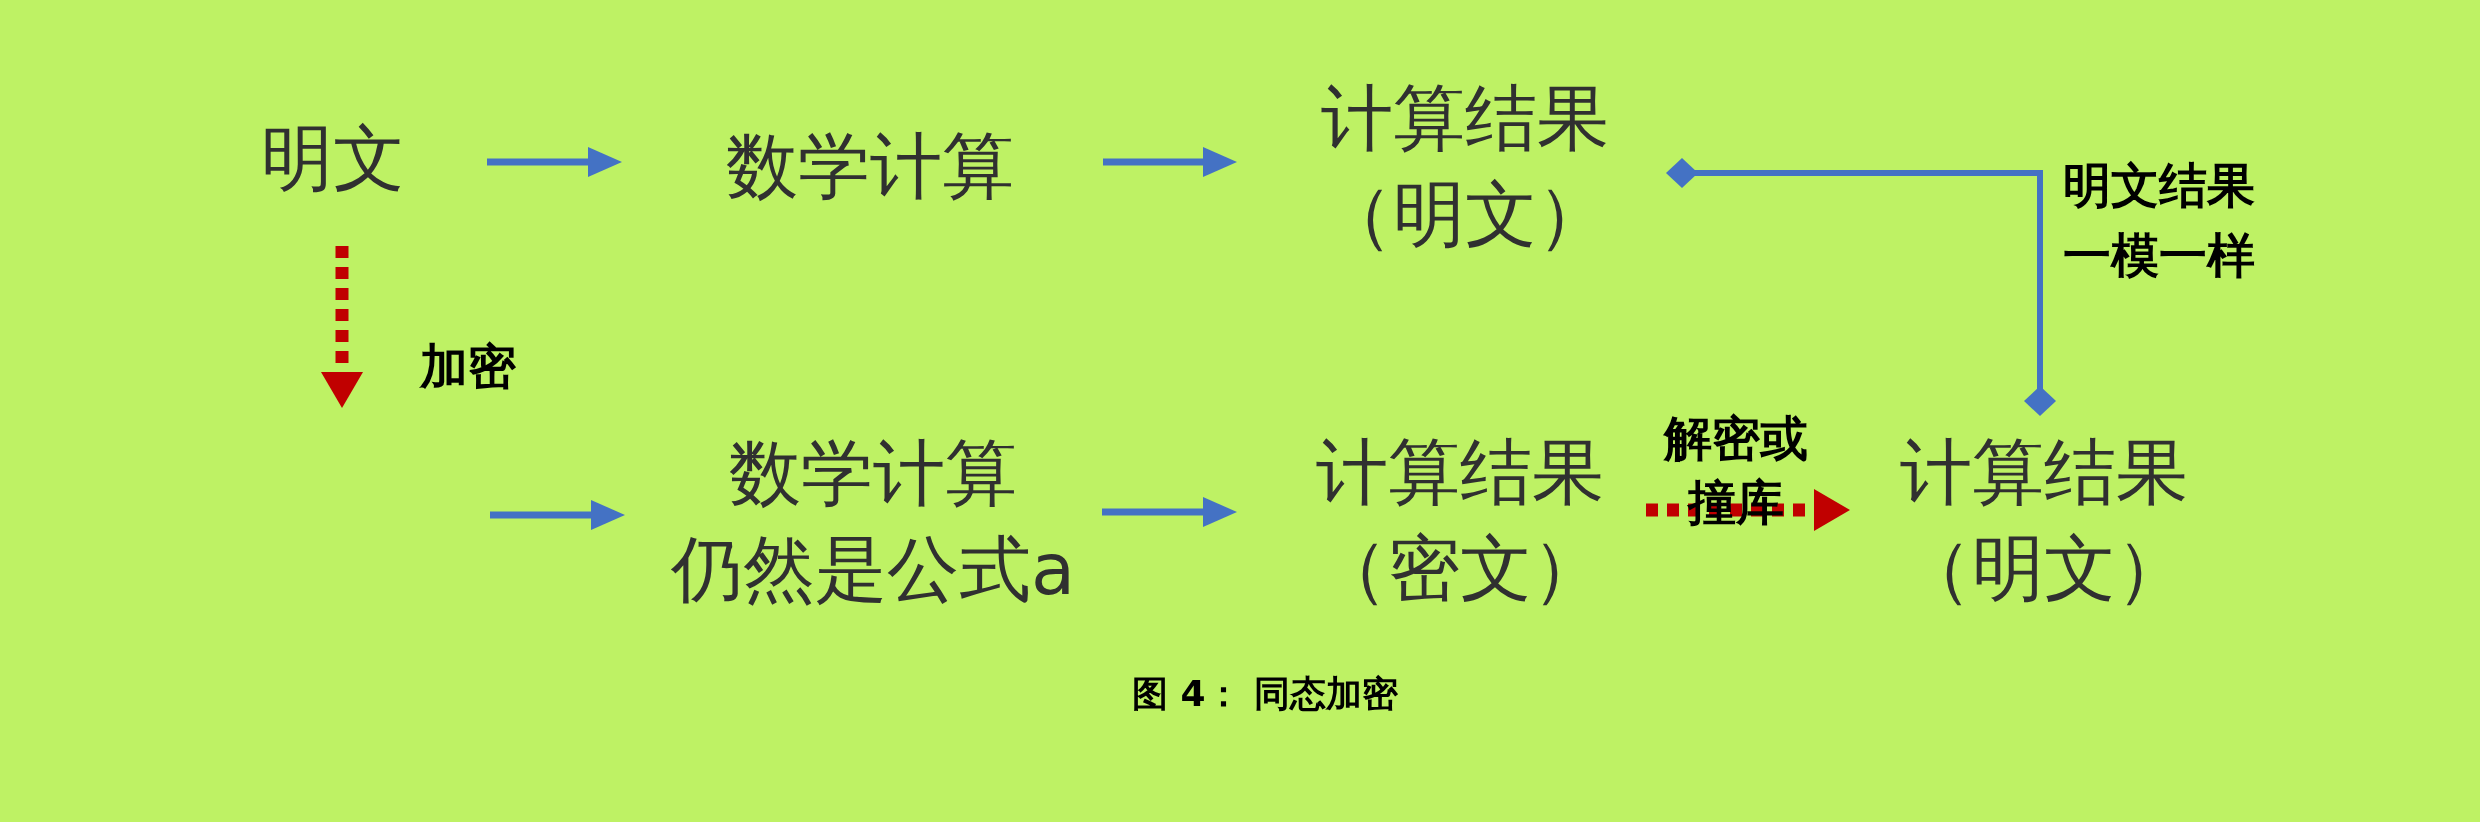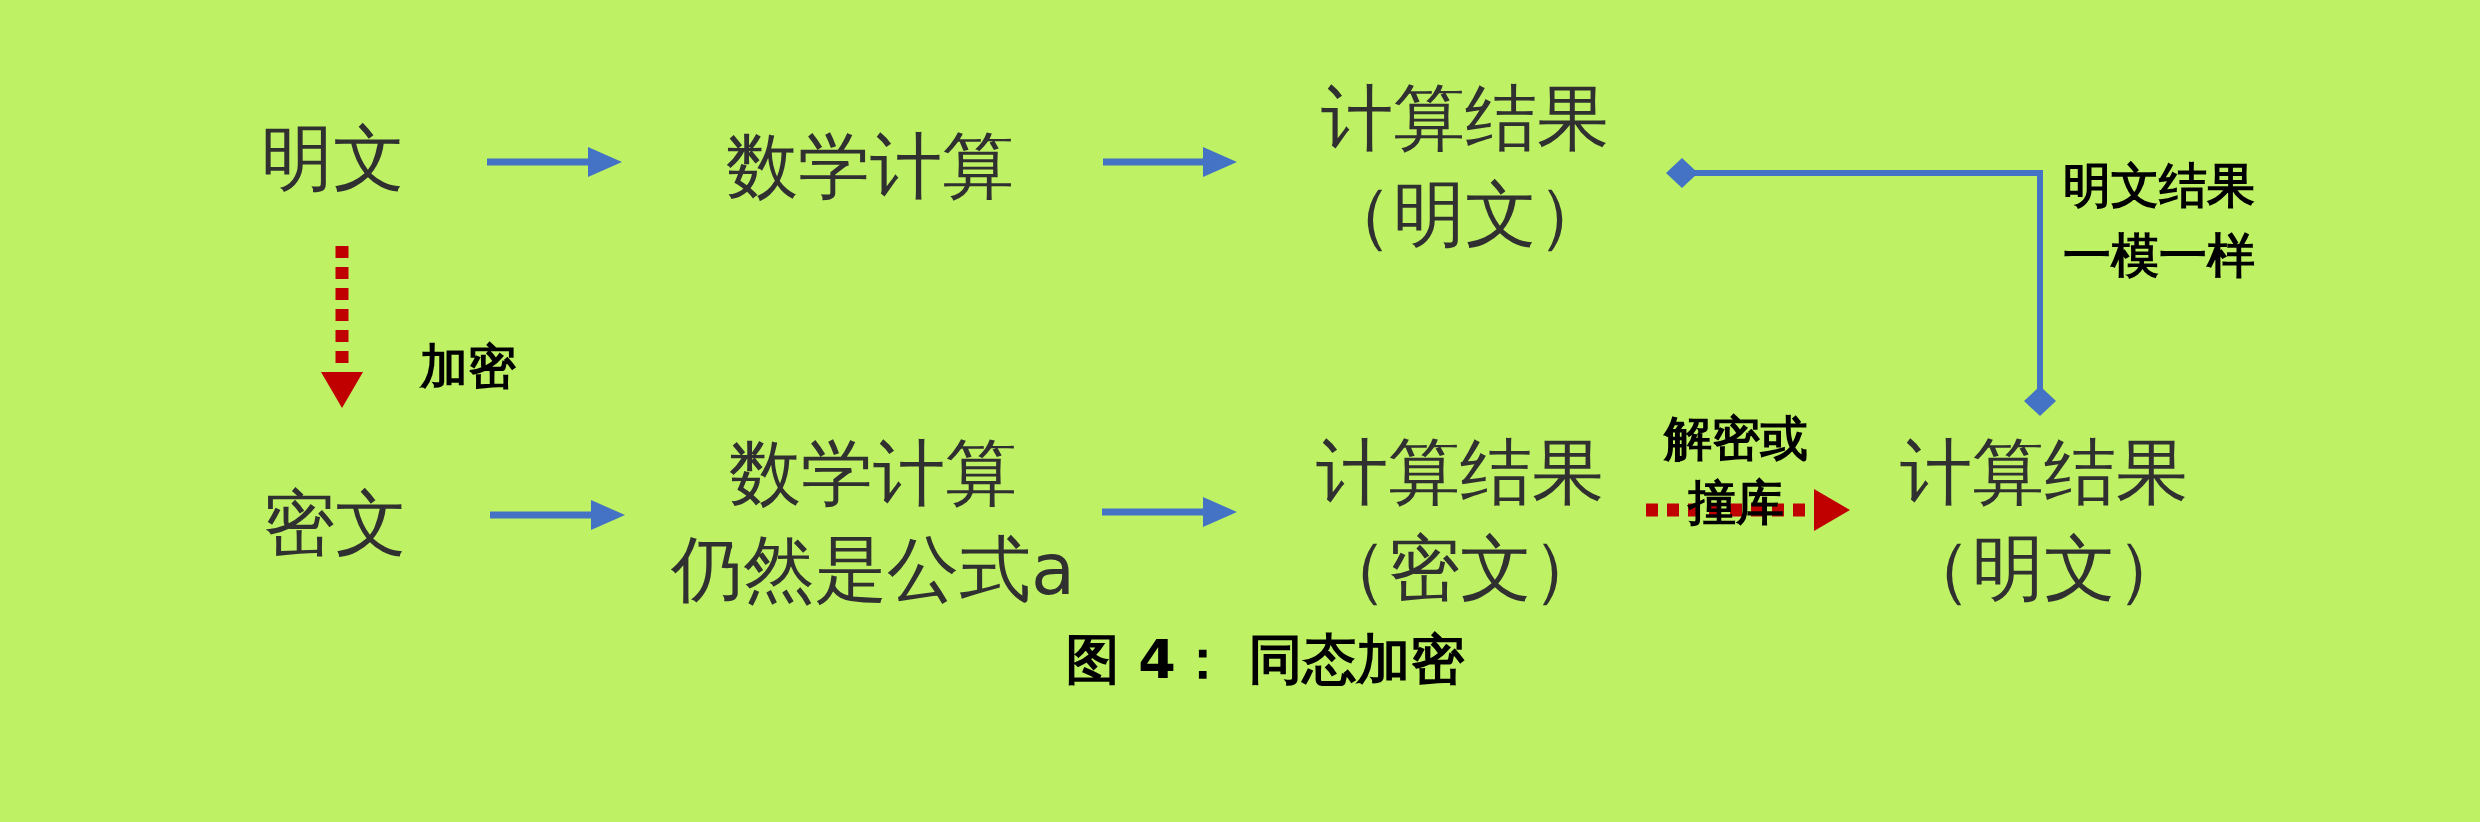--- a/index.html
+++ b/index.html
@@ -37,25 +37,25 @@
   }
   .blabel.centered {
     transform: translateX(-50%);
     text-align: center;
     line-height: 64px;
     margin-top: 34px;
   }
   #caption {
     position: absolute;
     left: 1265px;
-    top: 660px;
+    top: 694px;
     transform: translate(-50%, -50%);
     color: #000000;
     font-weight: bold;
-    font-size: 54px;
+    font-size: 36px;
     white-space: nowrap;
   }
 </style>
 </head>
 <body>
 
 <div id="canvas">
 
   <svg id="arrow-layer" viewBox="0 0 2480 822" xmlns="http://www.w3.org/2000/svg">
 
@@ -98,21 +98,20 @@
 
   <div class="node" style="left:870px; top:166px;">
     <div>数学计算</div>
   </div>
 
   <div class="node" style="left:1465px; top:166px;">
     <div>计算结果</div>
     <div>（明文）</div>
   </div>
 
-  <div class="node" style="left:335px; top:523px;">密文</div>
 
   <div class="node" style="left:873px; top:521px;">
     <div>数学计算</div>
     <div>仍然是公式a</div>
   </div>
 
   <div class="node" style="left:1460px; top:520px;">
     <div>计算结果</div>
     <div>（密文）</div>
   </div>

